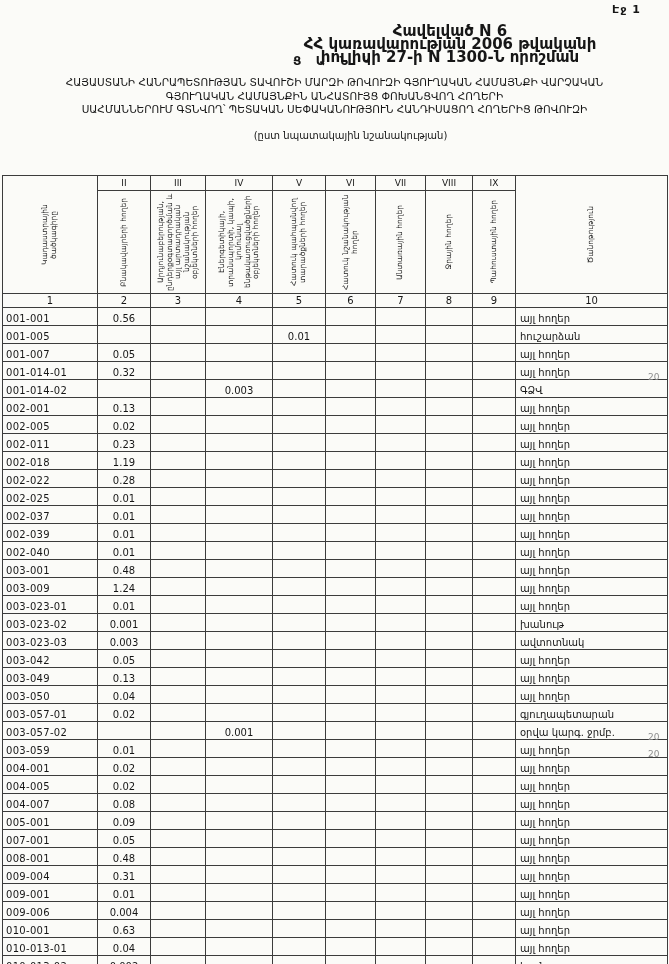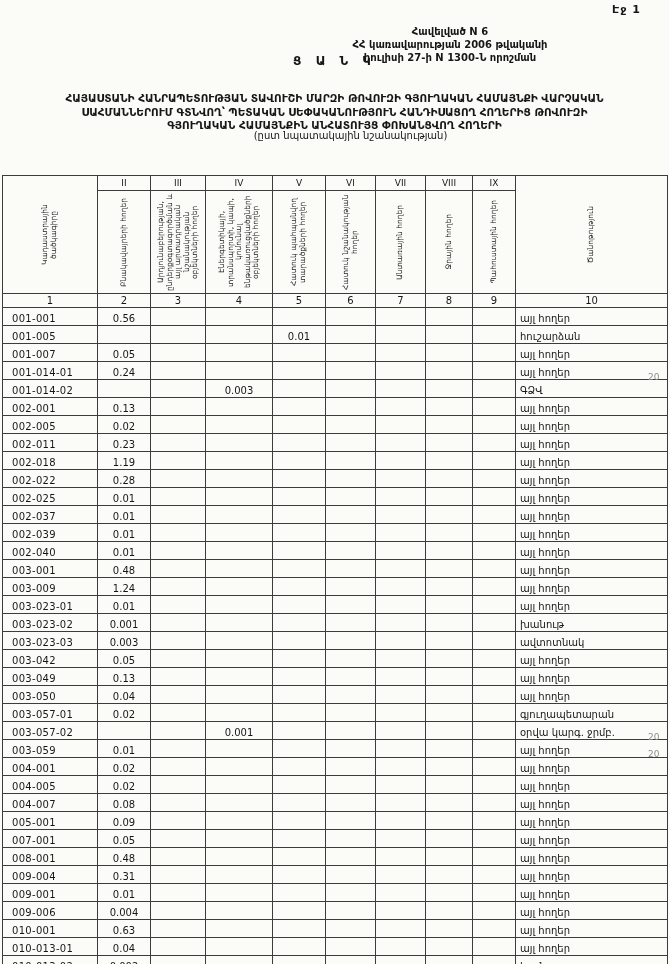--- a/index.html
+++ b/index.html
@@ -5,45 +5,45 @@
   html,body{margin:0;padding:0;}
   body{
     width:669px;height:964px;position:relative;overflow:hidden;
     background:#fbfbf8;color:#161616;
     font-family:"DejaVu Sans",sans-serif;
     -webkit-font-smoothing:antialiased;
   }
   .page{position:absolute;inset:0;}
   .pageno{position:absolute;top:3px;left:612px;font-size:11px;font-weight:bold;letter-spacing:1px;}
   .appendix{position:absolute;top:25px;left:270px;width:360px;text-align:center;
-    font-size:10px;font-weight:bold;line-height:13px;}
+    font-size:15px;font-weight:bold;line-height:13px;}
   .cank{position:absolute;top:54px;left:0;width:669px;text-align:center;
     font-size:12px;font-weight:bold;letter-spacing:5px;}
-  .doc-title{position:absolute;top:92px;left:4px;width:661px;text-align:center;
-    font-size:10.5px;font-weight:bold;line-height:13.5px;}
+  .doc-title{position:absolute;top:76px;left:4px;width:661px;text-align:center;
+    font-size:10.5px;font-weight:normal;line-height:13.5px;}
   .subtitle{position:absolute;top:130px;left:0;width:669px;text-align:center;font-size:10px;padding-left:16px;}
   table.main{
     position:absolute;top:175px;left:2px;width:665px;
     border-collapse:collapse;table-layout:fixed;
   }
   table.main th,table.main td{
     border:1px solid #3c3c3c;overflow:hidden;white-space:nowrap;
     font-weight:normal;padding:0;
   }
   tr.numerals-row th{height:14px;font-size:9px;text-align:center;vertical-align:middle;}
   tr.rot-row th{height:102px;vertical-align:middle;}
   th.span-head{vertical-align:middle;}
   .rot{
     writing-mode:vertical-rl;transform:rotate(180deg);
     font-size:7.5px;line-height:8.6px;white-space:normal;
     max-height:108px;margin:0 auto;text-align:center;color:#222;
   }
   tr.numbers-row td{height:13px;font-size:10px;text-align:center;vertical-align:middle;}
   tbody.data td{height:16px;font-size:10px;vertical-align:bottom;padding-bottom:1px;}
-  tbody.data td.code{text-align:left;padding-left:9px;letter-spacing:0.3px;}
+  tbody.data td.code{text-align:left;padding-left:3px;letter-spacing:0.3px;}
   tbody.data td.val{text-align:center;}
   tbody.data td.note{text-align:left;padding-left:4px;margin-left:40px;}
   .mark{position:absolute;left:648px;font-size:9px;color:#8d8d8d;margin-top:46px;}
   .m1{top:326px;} .m2{top:686px;} .m3{top:703px;}
 </style>
 </head>
 <body>
 
 <div class="page">
 
@@ -52,22 +52,22 @@
   <div class="appendix">
     <div>Հավելված N 6</div>
     <div>ՀՀ կառավարության 2006 թվականի</div>
     <div>հուլիսի 27-ի N 1300-Ն որոշման</div>
   </div>
 
   <div class="cank">Ց Ա Ն Կ</div>
 
   <div class="doc-title">
     <div>ՀԱՅԱՍՏԱՆԻ ՀԱՆՐԱՊԵՏՈՒԹՅԱՆ ՏԱՎՈՒՇԻ ՄԱՐԶԻ ԹՈՎՈՒԶԻ ԳՅՈՒՂԱԿԱՆ ՀԱՄԱՅՆՔԻ ՎԱՐՉԱԿԱՆ</div>
+    <div>ԳՅՈՒՂԱԿԱՆ ՀԱՄԱՅՆՔԻՆ ԱՆՀԱՏՈՒՅՑ ՓՈԽԱՆՑՎՈՂ ՀՈՂԵՐԻ</div>
     <div>ՍԱՀՄԱՆՆԵՐՈՒՄ ԳՏՆՎՈՂ՝ ՊԵՏԱԿԱՆ ՍԵՓԱԿԱՆՈՒԹՅՈՒՆ ՀԱՆԴԻՍԱՑՈՂ ՀՈՂԵՐԻՑ ԹՈՎՈՒԶԻ</div>
-    <div>ԳՅՈՒՂԱԿԱՆ ՀԱՄԱՅՆՔԻՆ ԱՆՀԱՏՈՒՅՑ ՓՈԽԱՆՑՎՈՂ ՀՈՂԵՐԻ</div>
   </div>
 
   <div class="subtitle">(ըստ նպատակային նշանակության)</div>
 
   <table class="main">
     <colgroup>
       <col style="width:95px">
         <col style="width:53px">
         <col style="width:55px">
       <col style="width:67px">
@@ -166,21 +166,21 @@
           <td class="val"></td>
           <td class="val"></td>
           <td class="val"></td>
           <td class="val"></td>
           <td class="val"></td>
           <td class="val"></td>
           <td class="note">այլ հողեր</td>
         </tr>
         <tr>
           <td class="code">001-014-01</td>
-          <td class="val">0.24</td>
+          <td class="val">0.32</td>
           <td class="val"></td>
           <td class="val"></td>
           <td class="val"></td>
           <td class="val"></td>
           <td class="val"></td>
           <td class="val"></td>
           <td class="val"></td>
           <td class="note">այլ հողեր</td>
         </tr>
         <tr>

